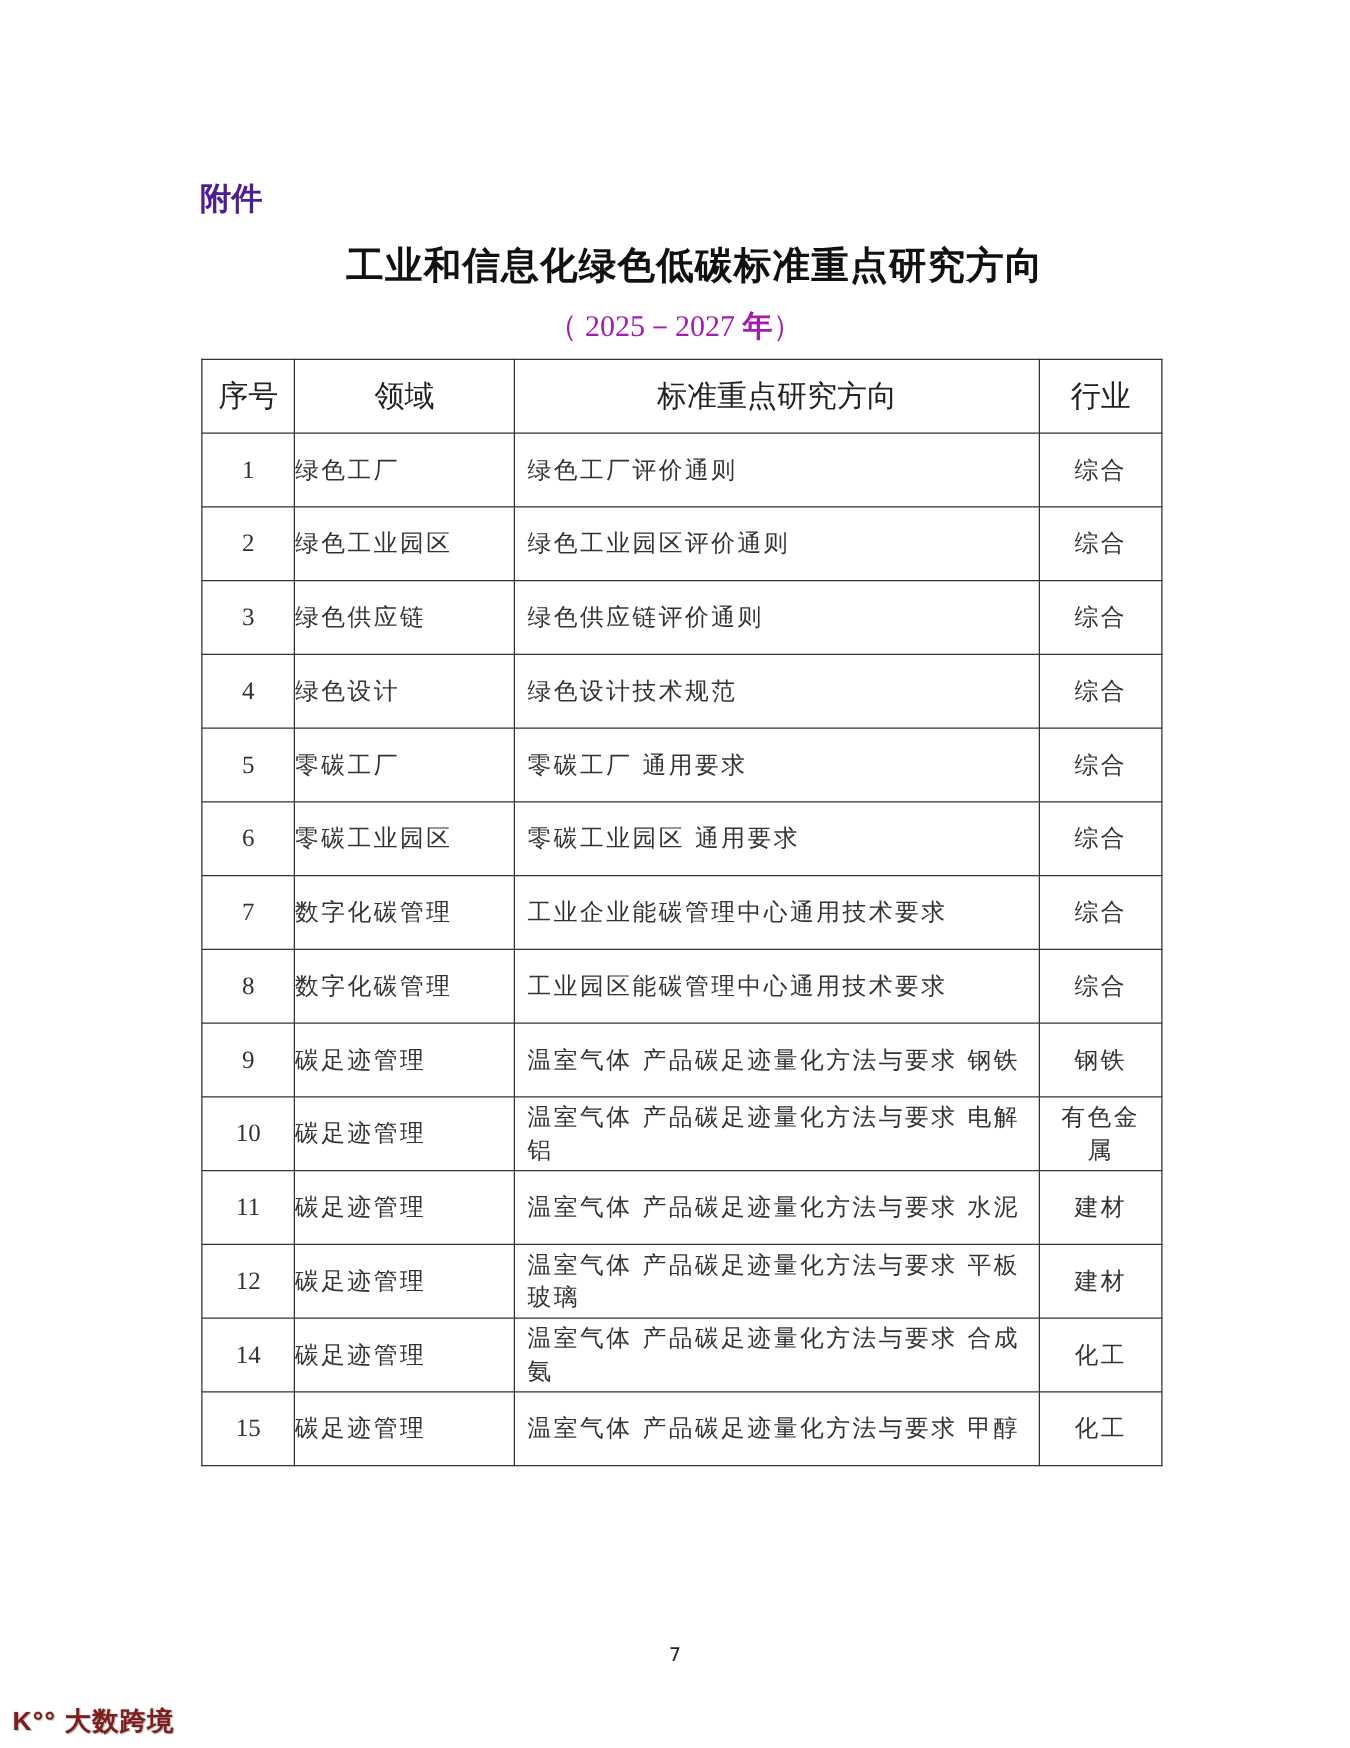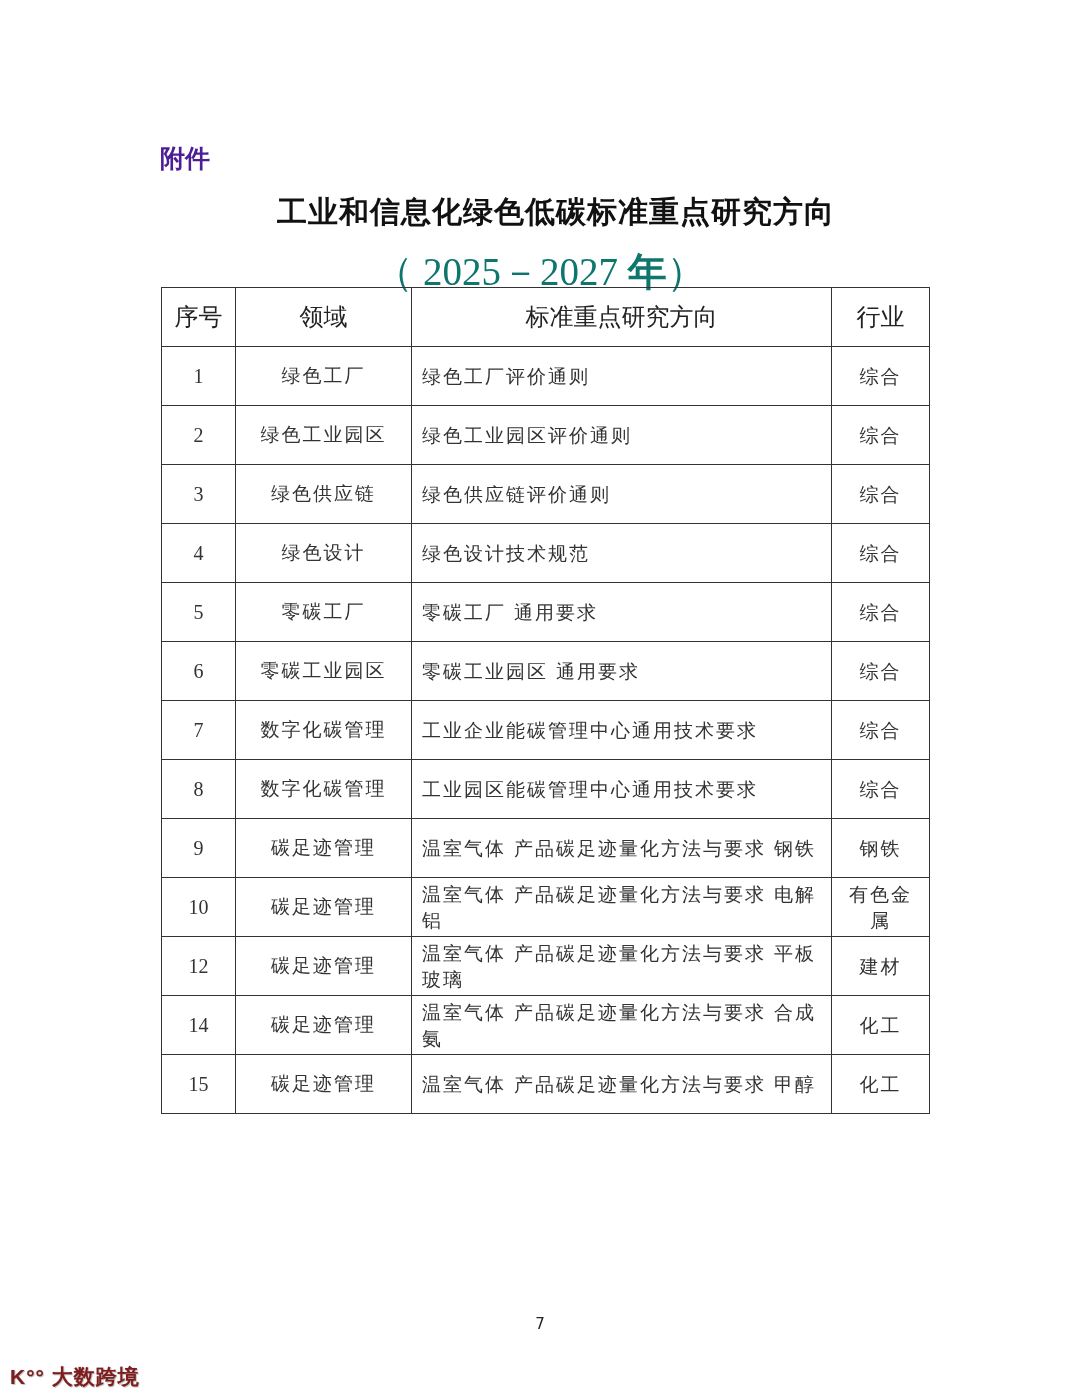--- a/index.html
+++ b/index.html
@@ -1,26 +1,26 @@
 <!DOCTYPE html>
 <html><head>
 <meta charset="utf-8">
 <style>
   html, body { margin:0; padding:0; }
   body { width:1080px; height:1398px; background:#ffffff; position:relative; overflow:hidden;
          font-family:"DejaVu Serif", serif; color:#1a1a1a; }
   .attach { position:absolute; left:160px; top:142px; font-family:"DejaVu Sans", sans-serif; font-size:25px; font-weight:bold; color:#4c1d95; }
   .title { position:absolute; left:16px; width:1080px; top:192px; text-align:center; font-size:30px; font-weight:bold; letter-spacing:1px; color:#111; font-family:Liberation Sans, sans-serif; }
-  .subtitle { position:absolute; left:0; width:1080px; top:245px; text-align:center; font-size:39px; color:#0f766e; font-family:"Liberation Serif", serif; }
+  .subtitle { position:absolute; left:0; width:1080px; top:245px; text-align:center; font-size:24px; color:#a21caf; font-family:"Liberation Serif", serif; }
   .subtitle .yr { font-weight:bold; font-family:"DejaVu Serif", serif; }
   table { position:absolute; left:161px; top:287px; border-collapse:collapse; table-layout:fixed; width:768px; }
   td, th { border:1.5px solid #333; padding:0; height:58px; font-size:19px; font-weight:normal; color:#333; }
   th { font-family:"DejaVu Sans", sans-serif; font-size:24px; color:#222; text-align:center; }
   td.c-idx { text-align:center; font-family:"Liberation Serif", serif; font-size:20px; }
-  td.c-dom { text-align:center; letter-spacing:2px; }
+  td.c-dom { text-align:left; letter-spacing:2px; }
   td.c-dir { text-align:left; padding-left:10px; padding-right:8px; letter-spacing:2px; line-height:26px; }
   td.c-ind { text-align:center; letter-spacing:2px; line-height:26px; padding:0 8px; }
   .page-num { position:absolute; left:0; width:1080px; top:1315px; text-align:center; font-family:"DejaVu Sans", sans-serif; font-size:15px; color:#222; }
   .watermark { position:absolute; left:10px; top:1363px; font-family:Liberation Sans, sans-serif; font-size:21px; font-weight:bold; color:#7f1d1d;
                text-shadow: 0 0 1px #bbb, 0 0 1px #bbb, 1px 1px 0 #ccc; letter-spacing:1px; }
 </style>
 </head>
 <body>
 
 <div class="attach">附件</div>
@@ -97,20 +97,26 @@
         <td class="c-dir">温室气体 产品碳足迹量化方法与要求 钢铁</td>
         <td class="c-ind">钢铁</td>
       </tr>
       <tr>
         <td class="c-idx">10</td>
         <td class="c-dom">碳足迹管理</td>
         <td class="c-dir">温室气体 产品碳足迹量化方法与要求 电解铝</td>
         <td class="c-ind">有色金属</td>
       </tr>
       <tr>
+        <td class="c-idx">11</td>
+        <td class="c-dom">碳足迹管理</td>
+        <td class="c-dir">温室气体 产品碳足迹量化方法与要求 水泥</td>
+        <td class="c-ind">建材</td>
+      </tr>
+      <tr>
         <td class="c-idx">12</td>
         <td class="c-dom">碳足迹管理</td>
         <td class="c-dir">温室气体 产品碳足迹量化方法与要求 平板玻璃</td>
         <td class="c-ind">建材</td>
       </tr>
       <tr>
         <td class="c-idx">14</td>
         <td class="c-dom">碳足迹管理</td>
         <td class="c-dir">温室气体 产品碳足迹量化方法与要求 合成氨</td>
         <td class="c-ind">化工</td>

